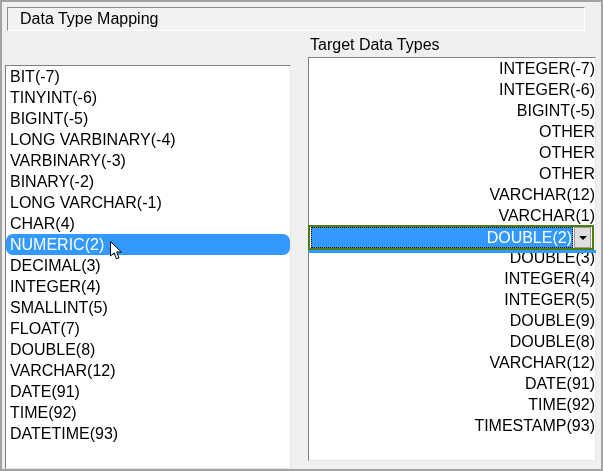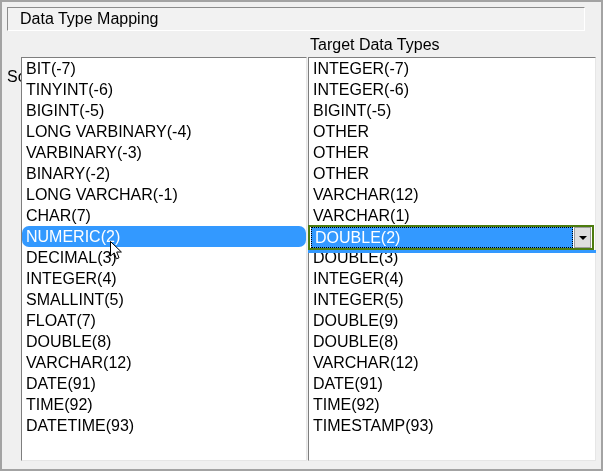--- a/index.html
+++ b/index.html
@@ -33,22 +33,22 @@
   }
   .col-label.src { left:5px;margin-top:32px; }
   .col-label.tgt { left:308px; }
   .listbox {
     position:absolute; top:55px; height:404px;
     box-sizing:border-box;
     background:var(--list-bg,#FFFFFF);
     border:1px solid;
     border-color:#7E7E7E #E6E6E6 #E6E6E6 #7E7E7E;
   }
-  .listbox.source { left:19px;  width:286px; }
-  .listbox.target { left:306px; width:288px; }
+  .listbox.source { left:3px;  width:286px;margin-top:8px; }
+  .listbox.target { left:306px; width:288px;text-align:right; }
   .rows { position:absolute; left:0; top:0; right:0; bottom:0; overflow:hidden; }
   .row {
     height:21px; line-height:21px;
     padding-left:4px;
     white-space:nowrap; overflow:hidden;
   }
   .row.selected { background:var(--sel,#3399FF); color:#FFFFFF;border-radius:7px; }
   
   .combo {
     position:absolute; left:-1px; top:167px;
@@ -103,21 +103,21 @@
 
   <div class="listbox source">
     <div class="rows">
         <div class="row">BIT(-7)</div>
         <div class="row">TINYINT(-6)</div>
         <div class="row">BIGINT(-5)</div>
         <div class="row">LONG VARBINARY(-4)</div>
         <div class="row">VARBINARY(-3)</div>
         <div class="row">BINARY(-2)</div>
         <div class="row">LONG VARCHAR(-1)</div>
-        <div class="row">CHAR(7)</div>
+        <div class="row">CHAR(4)</div>
         <div class="row selected">NUMERIC(2)</div>
         <div class="row">DECIMAL(3)</div>
         <div class="row">INTEGER(4)</div>
         <div class="row">SMALLINT(5)</div>
         <div class="row">FLOAT(7)</div>
         <div class="row">DOUBLE(8)</div>
         <div class="row">VARCHAR(12)</div>
         <div class="row">DATE(91)</div>
         <div class="row">TIME(92)</div>
         <div class="row">DATETIME(93)</div>

